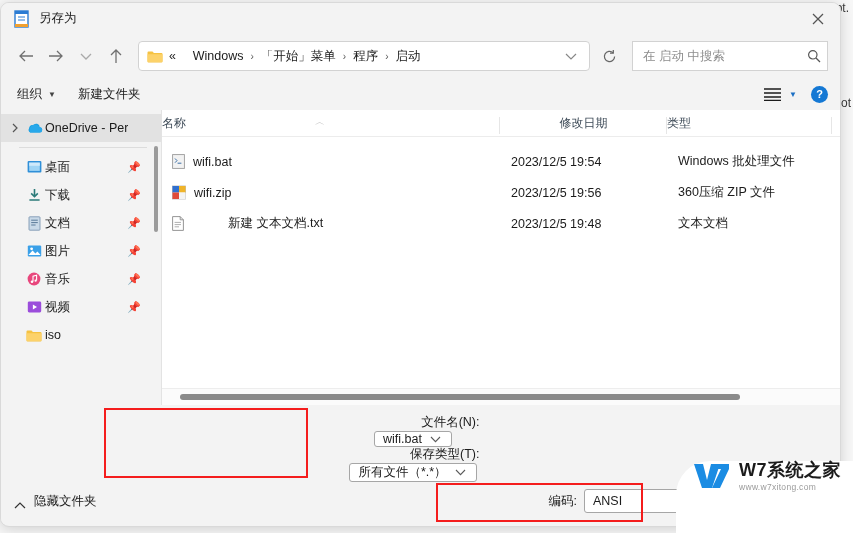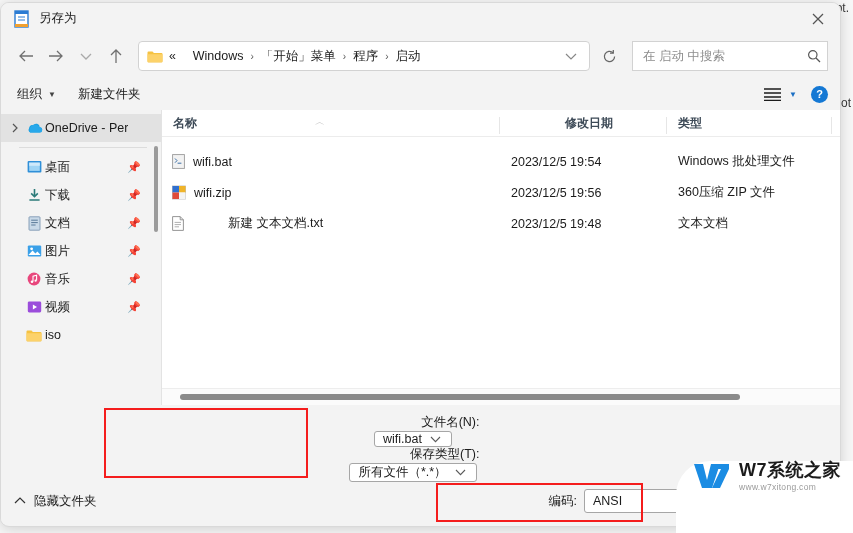--- a/index.html
+++ b/index.html
@@ -108,21 +108,21 @@
   .side-pin{position:absolute;right:20px;color:#9a9a9a;font-size:11px;}
   .side-sep{height:1px;background:#dcdcdc;margin:5px 14px 5px 18px;}
   #side-scroll-track{position:absolute;right:3px;top:30px;width:4px;height:262px;}
   #side-scroll-thumb{position:absolute;right:3px;top:36px;width:4px;height:86px;
     background:#9b9b9b;border-radius:2px;}
 
   
   #filepane{flex:1;background:#fff;position:relative;border-left:1px solid #e3e3e3;overflow:hidden;}
   #col-header{height:26px;display:flex;align-items:flex-end;position:relative;border-bottom:1px solid #ececec;}
   .col{font-size:12px;color:#3d4a57;padding-bottom:4px;box-sizing:border-box;position:relative;}
-  .col .cl{padding-left:11px;font-weight:bold;}
+  .col .cl{}
   .col::after{content:"";position:absolute;right:0;top:2px;bottom:2px;width:1px;background:#e6e6e6;}
   #sort-arrow{position:absolute;left:153px;top:0px;color:#b9b9b9;font-size:10px;}
   .frow{height:31px;display:flex;align-items:center;}
   .fname{display:flex;align-items:center;padding-left:10px;box-sizing:border-box;}
   .fname .nm{font-size:12.5px;color:#1b1b1b;margin-left:8px;white-space:nowrap;}
   .fcell{font-size:12.5px;color:#1b1b1b;white-space:nowrap;}
   #hscroll-track{position:absolute;left:0;right:0;bottom:0;height:16px;background:#fbfbfb;border-top:1px solid #ededed;}
   #hscroll-thumb{position:absolute;left:18px;bottom:5px;width:560px;height:6px;background:#8a8a8a;border-radius:3px;}
 
   
@@ -131,21 +131,21 @@
   .frm-label{width:132px;text-align:right;font-size:12.5px;color:#1b1b1b;padding-right:7px;box-sizing:border-box;}
   .frm-field{
     flex:1;margin-right:15px;height:24px;background:#fff;border:1px solid #a6a6a6;
     border-radius:3px;display:flex;align-items:center;box-sizing:border-box;padding:0 2px 0 8px;
   }
   .frm-val{font-size:12.5px;color:#1b1b1b;flex:1;white-space:nowrap;}
   .frm-chev{color:#5a5a5a;padding:0 8px;display:flex;align-items:center;}
 
   
   #footer{height:46px;display:flex;align-items:center;padding:0 15px 0 13px;box-sizing:border-box;background:#f3f3f3;}
-  #hide-folders{display:flex;align-items:center;font-size:12.5px;color:#1b1b1b;}
+  #hide-folders{display:flex;align-items:flex-end;font-size:12.5px;color:#1b1b1b;}
   #hide-caret{margin-right:8px;color:#333;font-size:9px;}
   #foot-spacer{flex:1;}
   #enc-label{font-size:12.5px;color:#1b1b1b;margin-right:7px;}
   #enc-select{
     width:143px;height:24px;background:#fff;border:1px solid #a6a6a6;border-radius:3px;
     display:flex;align-items:center;box-sizing:border-box;padding-left:8px;
   }
   #enc-val{font-size:12.5px;color:#1b1b1b;flex:1;}
   .btn{
     height:25px;min-width:82px;background:#fdfdfd;border:1px solid #c6c6c6;border-radius:4px;

